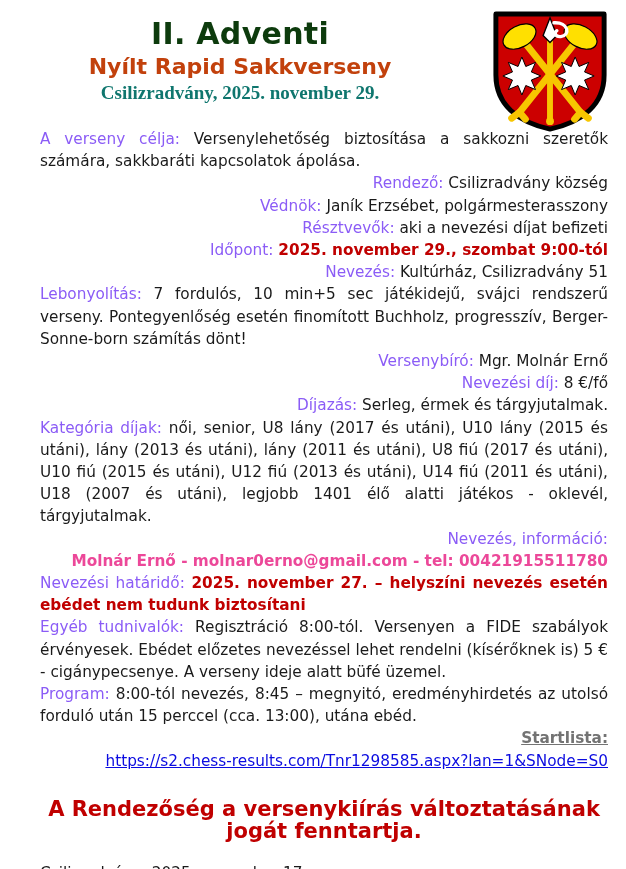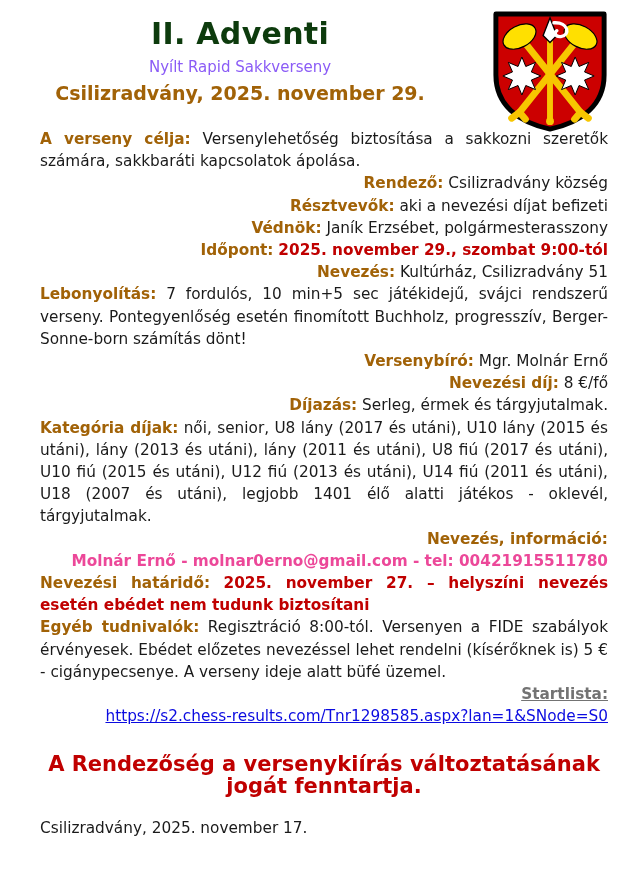--- a/index.html
+++ b/index.html
@@ -38,32 +38,33 @@
   }
   .title-main {
     color: #0d3b0d;
     font-weight: bold;
     font-size: 30px;
     line-height: 36px;
     letter-spacing: 0.3px;
     margin: 4px 0 2px 0;
   }
   .title-sub1 {
-    color: #8b5cf6;
-    font-weight: normal;
-    font-size: 15px;
+    color: #c2410c;
+    font-weight: bold;
+    font-size: 22px;
     line-height: 26px;
     margin: 0;
   }
   .title-sub2 {
-    color: #a16207;
+    color: #0f766e;
     font-weight: bold;
     font-size: 19px;
     line-height: 26px;
     margin: 0;
+    font-family: Liberation Serif, serif;
   }
 
   .crest {
     position: absolute;
     right: 17px;
     top: 10px;
     width: 118px;
     height: 122px;
   }
 
@@ -79,22 +80,22 @@
     text-align: justify;
     text-justify: inter-word;
     -webkit-hyphens: auto;
     hyphens: auto;
     color: #1a1a1a;
   }
   p.nojust {
     text-align: right;
   }
   .lbl {
-    font-weight: bold;
-    color: #a16207;
+    font-weight: normal;
+    color: #8b5cf6;
   }
   .lbl-u {
     font-weight: bold;
     color: #737373;
     text-decoration: underline;
   }
   .val-red {
     font-weight: bold;
     color: #c00000;
   }
@@ -169,24 +170,24 @@
       <path d="M89 47 L93.3 57.5 L104 53 L99.4 63.5 L110 68 L99.4 72.5 L104 83 L93.3 78.5 L89 89 L84.7 78.5 L74 83 L78.6 72.5 L68 68 L78.6 63.5 L74 53 L84.7 57.5 Z" fill="#ffffff" stroke="#000000" stroke-width="1.1" transform="translate(-1,-1) scale(0.92) translate(4,6)"></path>
     </svg>
   </div>
 
   <div class="content">
 
     <p class="line"><span class="lbl">A verseny célja:</span><span> Versenylehetőség biztosítása a sakkozni szeretők számára, sakkbaráti kapcsolatok ápolása.</span></p>
 
     <p class="line nojust"><span class="lbl">Rendező:</span><span> Csilizradvány község</span></p>
 
+    <p class="line nojust"><span class="lbl">Védnök:</span><span> Janík Erzsébet, polgármesterasszony</span></p>
+
     <p class="line nojust"><span class="lbl">Résztvevők:</span><span> aki a nevezési díjat befizeti</span></p>
 
-    <p class="line nojust"><span class="lbl">Védnök:</span><span> Janík Erzsébet, polgármesterasszony</span></p>
-
     <p class="line nojust"><span class="lbl">Időpont:</span><span>&nbsp;</span><span class="val-red">2025. november 29., szombat 9:00-tól</span></p>
 
     <p class="line nojust"><span class="lbl">Nevezés:</span><span> Kultúrház, Csilizradvány 51</span></p>
 
     <p class="line"><span class="lbl">Lebonyolítás:</span><span> 7 fordulós, 10 min+5 sec játékidejű, svájci rendszerű verseny. Pontegyenlőség esetén finomított Buchholz, progresszív, Berger-Sonne-born számítás dönt!</span></p>
 
     <p class="line nojust"><span class="lbl">Versenybíró:</span><span> Mgr. Molnár Ernő</span></p>
 
     <p class="line nojust"><span class="lbl">Nevezési díj:</span><span> 8 €/fő</span></p>
 
@@ -195,20 +196,21 @@
     <p class="line"><span class="lbl">Kategória díjak:</span><span> női, senior, U8 lány (2017 és utáni), U10 lány (2015 és utáni), lány (2013 és utáni), lány (2011 és utáni), U8 fiú (2017 és utáni), U10 fiú (2015 és utáni), U12 fiú (2013 és utáni), U14 fiú (2011 és utáni), U18 (2007 és utáni), legjobb 1401 élő alatti játékos - oklevél, tárgyjutalmak.</span></p>
 
     <p class="line nojust"><span class="lbl">Nevezés, információ:</span></p>
 
     <p class="line nojust"><span class="red-line">Molnár Ernő - molnar0erno@gmail.com - tel: 00421915511780</span></p>
 
     <p class="line"><span class="lbl">Nevezési határidő:</span><span>&nbsp;</span><span class="val-red">2025. november 27. – helyszíni nevezés esetén ebédet nem tudunk biztosítani</span></p>
 
     <p class="line"><span class="lbl">Egyéb tudnivalók:</span><span> Regisztráció 8:00-tól. Versenyen a FIDE szabályok érvényesek. Ebédet előzetes nevezéssel lehet rendelni (kísérőknek is) 5 € - cigánypecsenye. A verseny ideje alatt büfé üzemel.</span></p>
 
+    <p class="line"><span class="lbl">Program:</span><span> 8:00-tól nevezés, 8:45 – megnyitó, eredményhirdetés az utolsó forduló után 15 perccel (cca. 13:00), utána ebéd.</span></p>
 
     <p class="line nojust"><span class="lbl-u">Startlista:</span></p>
 
     <p class="line nojust"><a class="link" href="#">https://s2.chess-results.com/Tnr1298585.aspx?lan=1&amp;SNode=S0</a></p>
 
   </div>
 
   <div class="spacer-26"></div>
 
   <p class="footer-note">A Rendezőség a versenykiírás változtatásának jogát fenntartja.</p>

